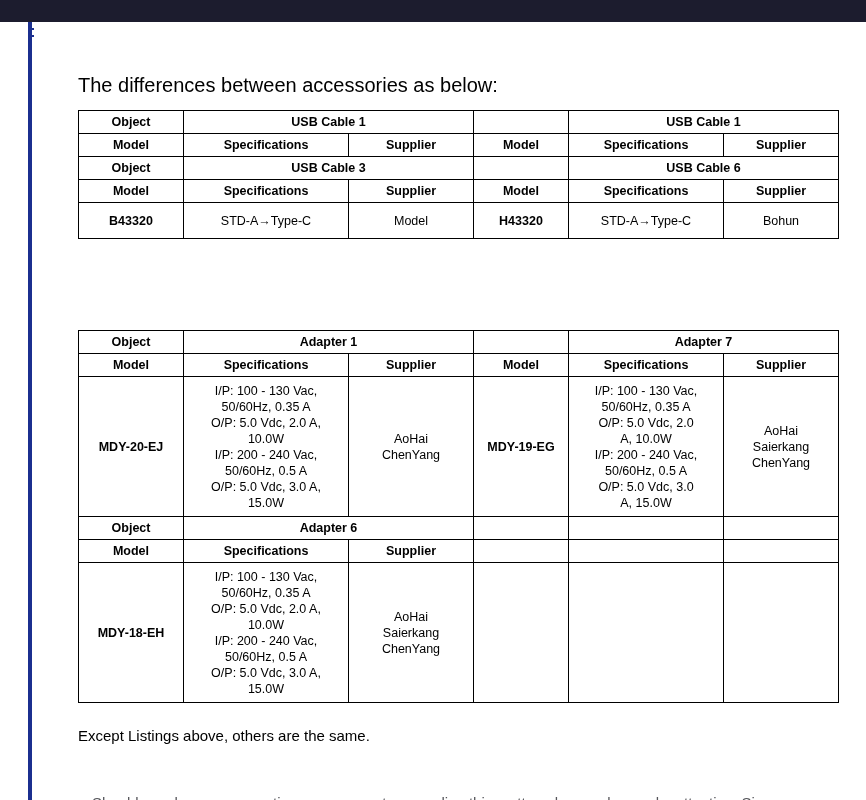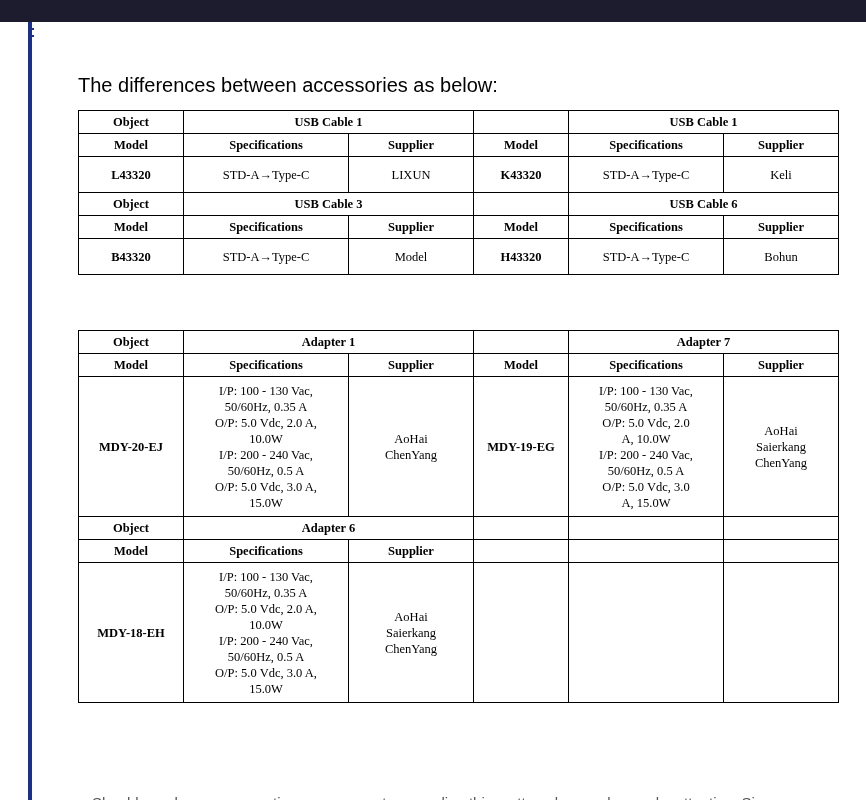--- a/index.html
+++ b/index.html
@@ -110,21 +110,20 @@
     top: 772px;
     left: 58px;
     font-size: 15px;
     color: #55555a;
     white-space: nowrap;
   }
   table.doc {
     position: absolute;
     border-collapse: collapse;
     table-layout: fixed;
-    font-family: Liberation Serif, serif;
   }
   table.doc td {
     border: 1px solid #000000;
     font-size: 12.5px;
     color: #000000;
     text-align: center;
     vertical-align: middle;
     padding: 3px 2px;
     line-height: 1.28;
   }
@@ -172,28 +171,20 @@
         <td class="blank"></td>
         <td class="b" colspan="2">USB Cable 1</td>
       </tr>
       <tr>
         <td class="b">Model</td>
         <td class="b">Specifications</td>
         <td class="b">Supplier</td>
         <td class="b">Model</td>
         <td class="b">Specifications</td>
         <td class="b">Supplier</td>
-      </tr>
-      <tr style="height:36px">
-        <td class="b">L43320</td>
-        <td>STD-A→Type-C</td>
-        <td>LIXUN</td>
-        <td class="b">K43320</td>
-        <td>STD-A→Type-C</td>
-        <td>Keli</td>
       </tr>
       <tr>
         <td class="b">Object</td>
         <td class="b" colspan="2">USB Cable 3</td>
         <td class="blank"></td>
         <td class="b" colspan="2">USB Cable 6</td>
       </tr>
       <tr>
         <td class="b">Model</td>
         <td class="b">Specifications</td>
@@ -290,15 +281,16 @@
         <td class="spec-cell">AoHai
 Saierkang
 ChenYang</td>
         <td class="blank"></td>
         <td class="blank"></td>
         <td class="blank"></td>
       </tr>
     </tbody>
   </table>
 
+  <div class="outro">Except Listings above, others are the same.</div>
   <div class="footer-note">Should we please our question cause us not responding this matter, please, also, make attention. Si…</div>
 
 </div>
 
 </body></html>

